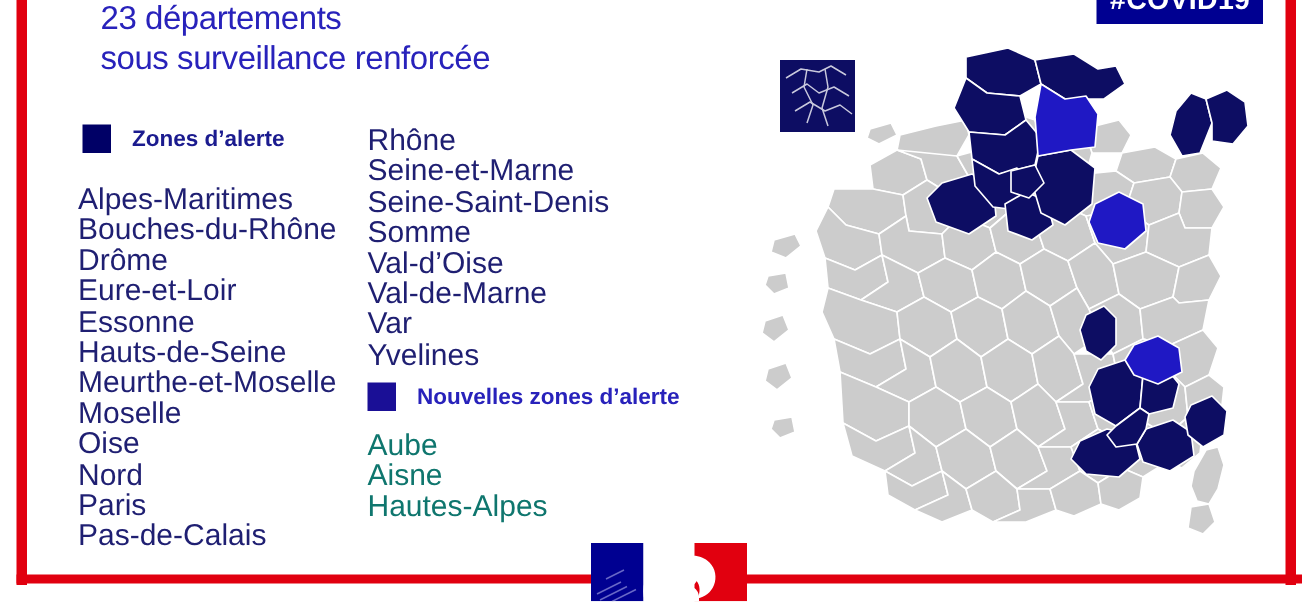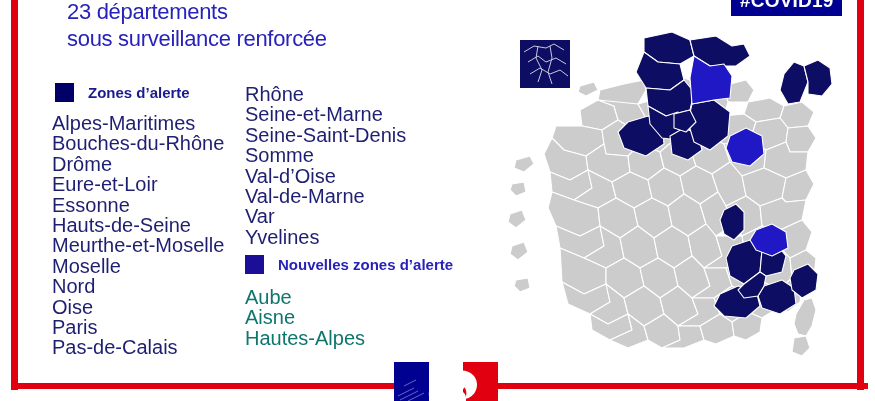--- a/index.html
+++ b/index.html
@@ -112,21 +112,21 @@
   .dept-list {
     position: absolute;
     list-style: none;
     margin: 0;
     padding: 0;
     color: #1f1f72;
     font-size: 20px;
     line-height: 20.4px;
     white-space: nowrap;
   }
-  #list-col1 { left: 52px; top: 113px; }
+  #list-col1 { left: 52px; top: 123px; }
   #list-col2 { left: 245px; top: 84px; }
   #list-nouvelles { left: 245px; top: 287px; }
 
   
   #map-wrap {
     position: absolute;
     left: 494px;
     top: 18px;
     width: 372px;
     height: 342px;
@@ -172,22 +172,22 @@
 
   <ul class="dept-list" id="list-col1" style="color: rgb(31, 31, 114);">
       <li>Alpes-Maritimes</li>
       <li>Bouches-du-Rhône</li>
       <li>Drôme</li>
       <li>Eure-et-Loir</li>
       <li>Essonne</li>
       <li>Hauts-de-Seine</li>
       <li>Meurthe-et-Moselle</li>
       <li>Moselle</li>
+      <li>Oise</li>
       <li>Nord</li>
-      <li>Oise</li>
       <li>Paris</li>
       <li>Pas-de-Calais</li>
     </ul>
   <ul class="dept-list" id="list-col2" style="color: rgb(31, 31, 114);">
       <li>Rhône</li>
       <li>Seine-et-Marne</li>
       <li>Seine-Saint-Denis</li>
       <li>Somme</li>
       <li>Val-d’Oise</li>
       <li>Val-de-Marne</li>

